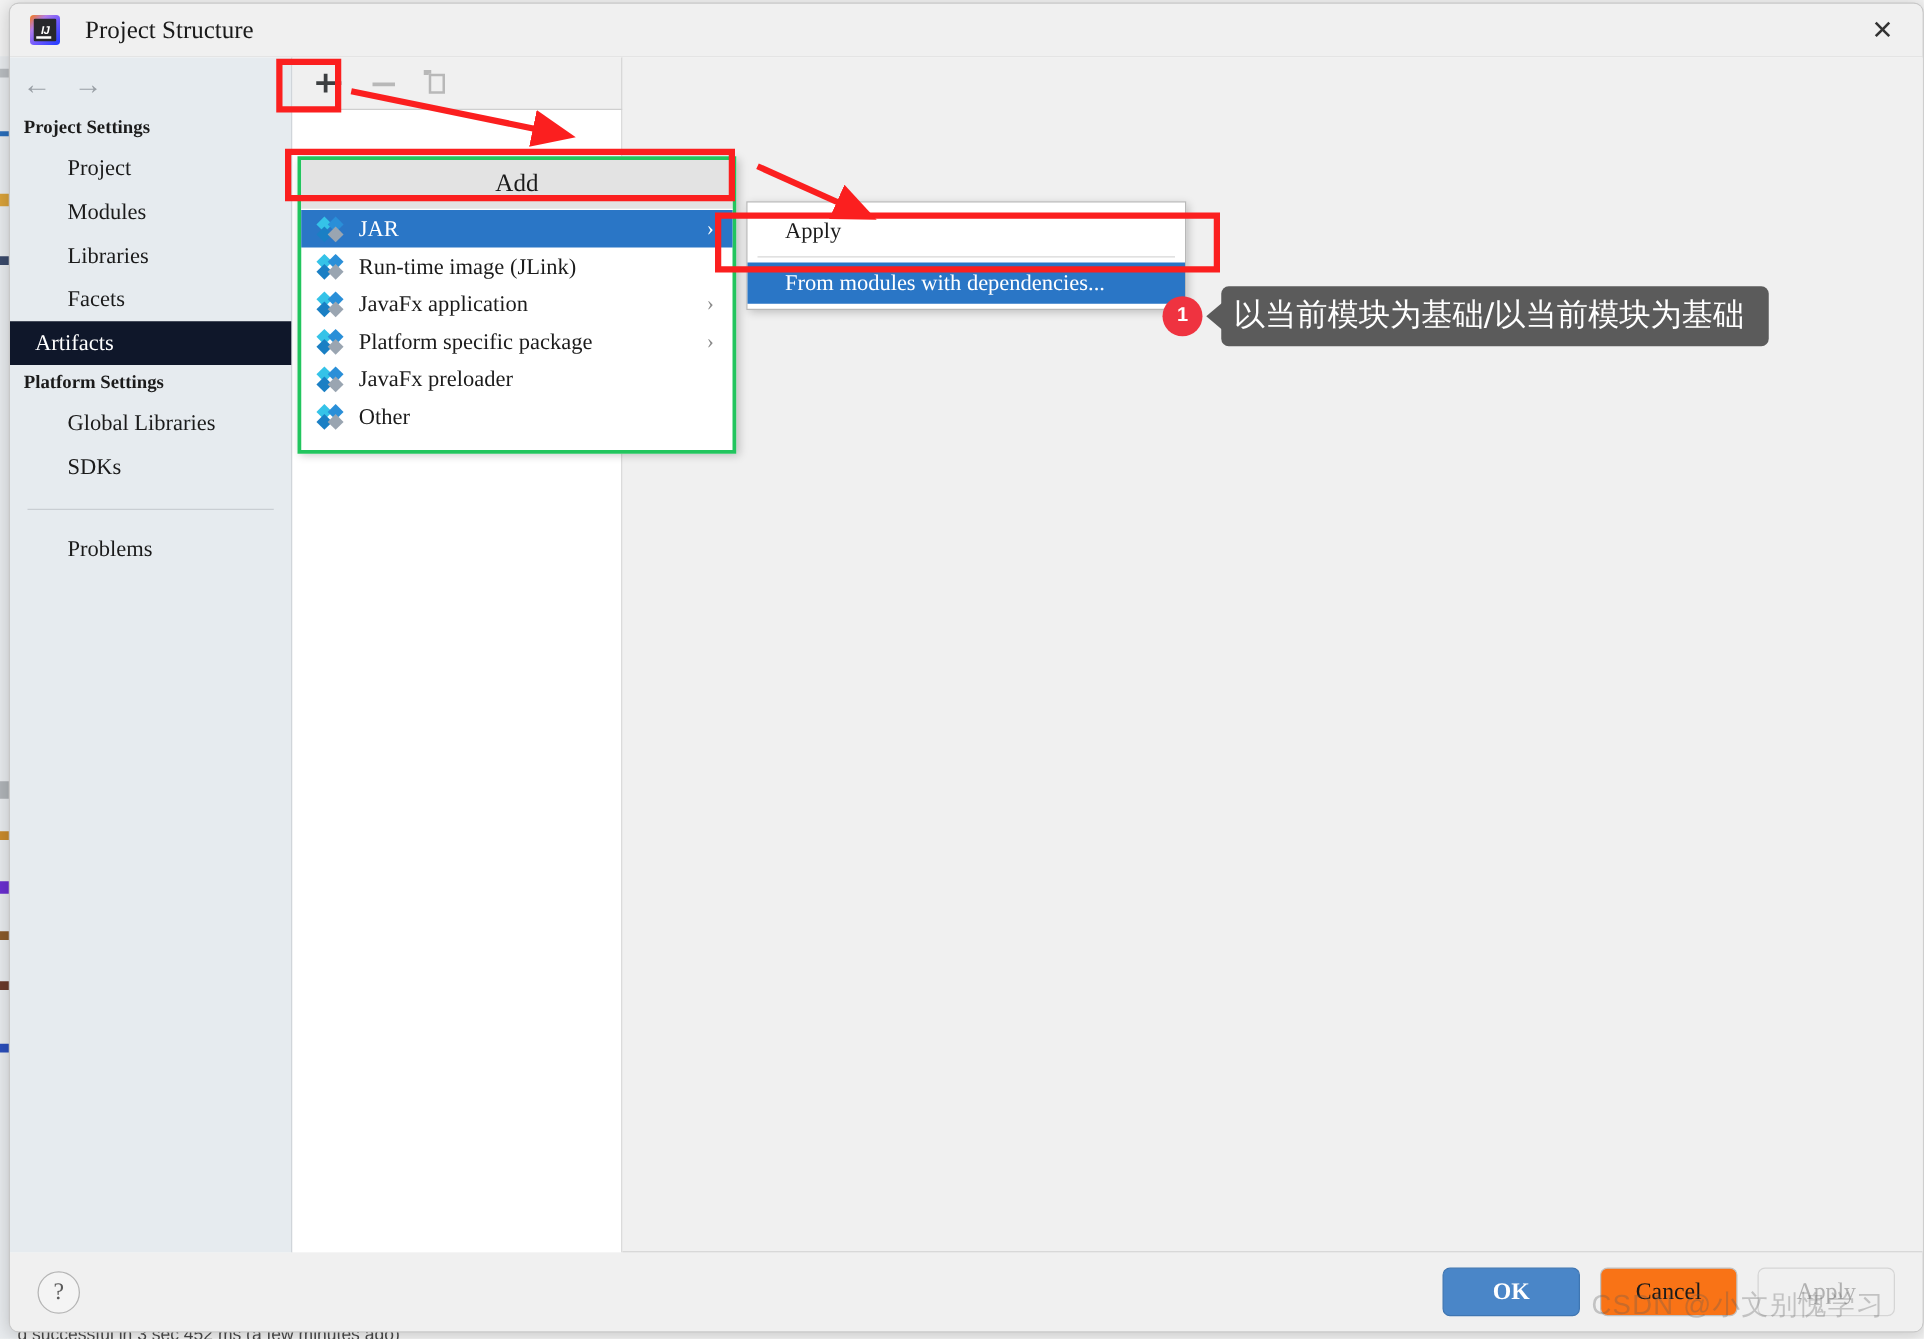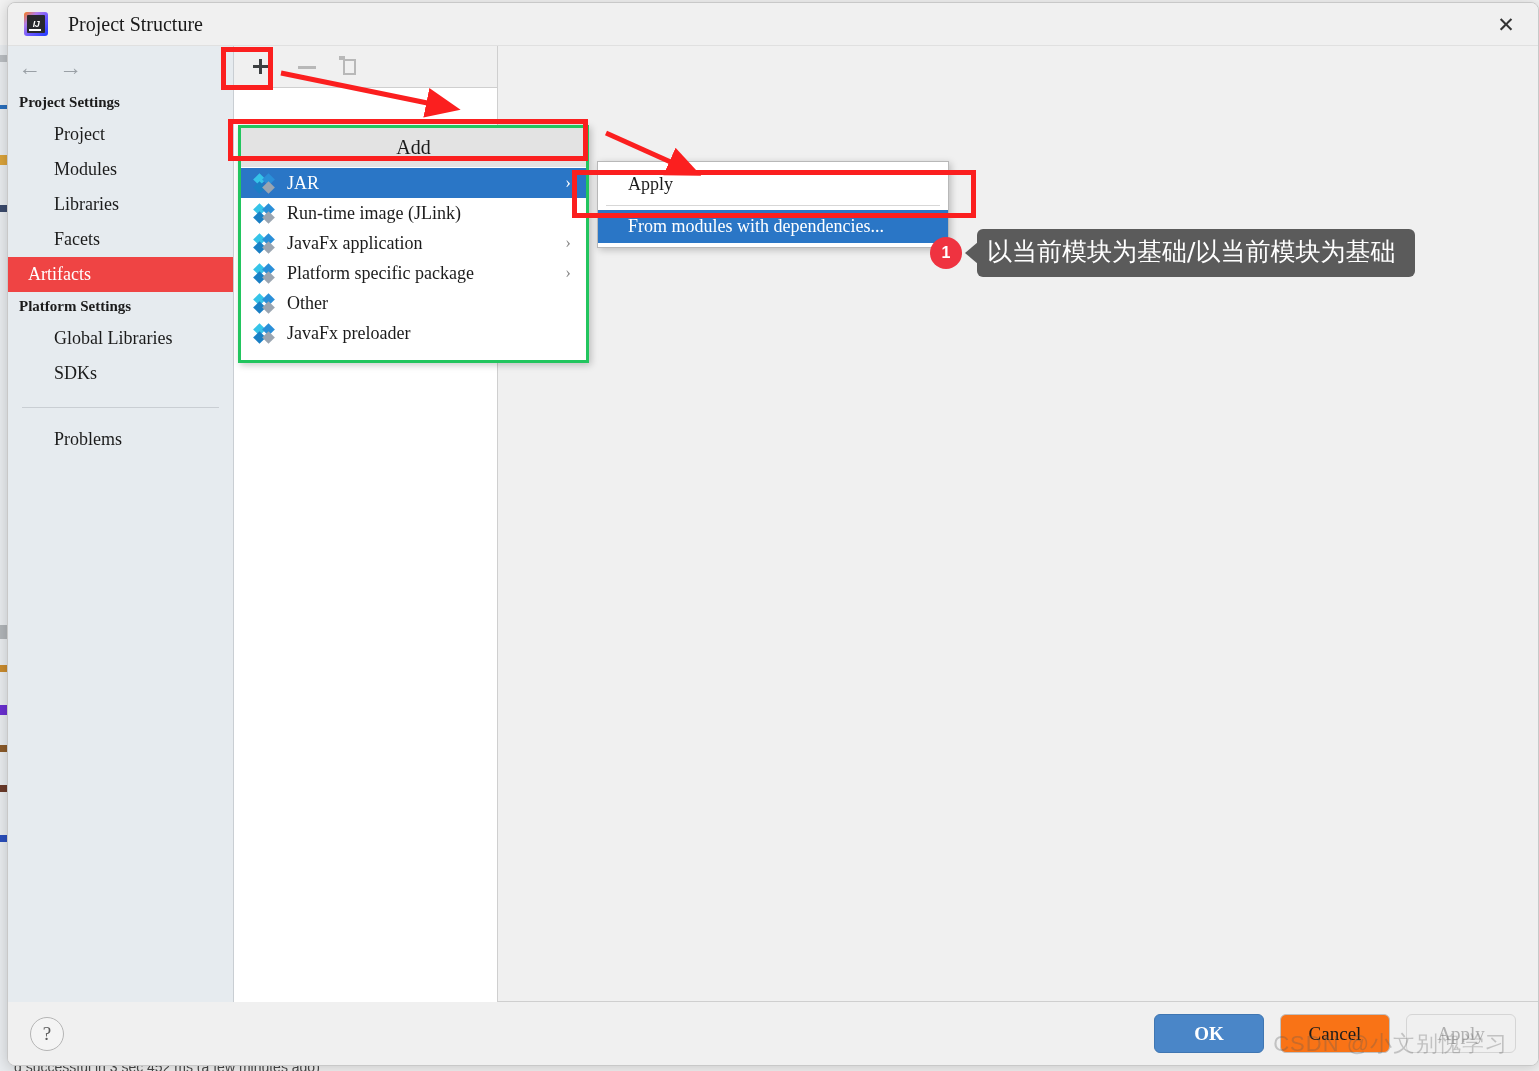--- a/index.html
+++ b/index.html
@@ -107,21 +107,21 @@
     font-size: 15px; font-weight: bold; color: #1b1b1b;
     padding: 6px 0 6px 11px;
     font-family: "Liberation Serif", serif;
   }
   .side-item {
     font-size: 18px; color: #1b1b1b;
     padding: 7px 0 7px 46px;
     font-family: "Liberation Serif", serif;
   }
   .side-item.selected {
-    background: #ef4444; color: #ffffff; padding-left: 20px;
+    background: #0f172a; color: #ffffff; padding-left: 20px;
   }
   .side-sep {
     height: 1px; background: #c9ced3;
     margin: 16px 14px 14px 14px;
   }
 
   
   #content {
     position: absolute; left: 226px; top: 0;
     width: 1306px; height: 956px;
@@ -457,31 +457,31 @@
           <span class="chevron">›</span>
         </div>
 
         <div class="menu-item">
           <span class="diamond-icon">
               <i class="d1"></i>
               <i class="d2"></i>
               <i class="d3"></i>
               <i class="d4"></i>
             </span>
-          <span class="mi-label">Other</span>
+          <span class="mi-label">JavaFx preloader</span>
         </div>
 
         <div class="menu-item">
           <span class="diamond-icon">
               <i class="d1"></i>
               <i class="d2"></i>
               <i class="d3"></i>
               <i class="d4"></i>
             </span>
-          <span class="mi-label">JavaFx preloader</span>
+          <span class="mi-label">Other</span>
         </div>
 
         <div class="pad-bottom"></div>
       </div>
 
       <div id="sub-menu">
         <div class="sub-item">Apply</div>
         <div class="sub-sep"></div>
         <div class="sub-item selected">From modules with dependencies...</div>
       </div>

